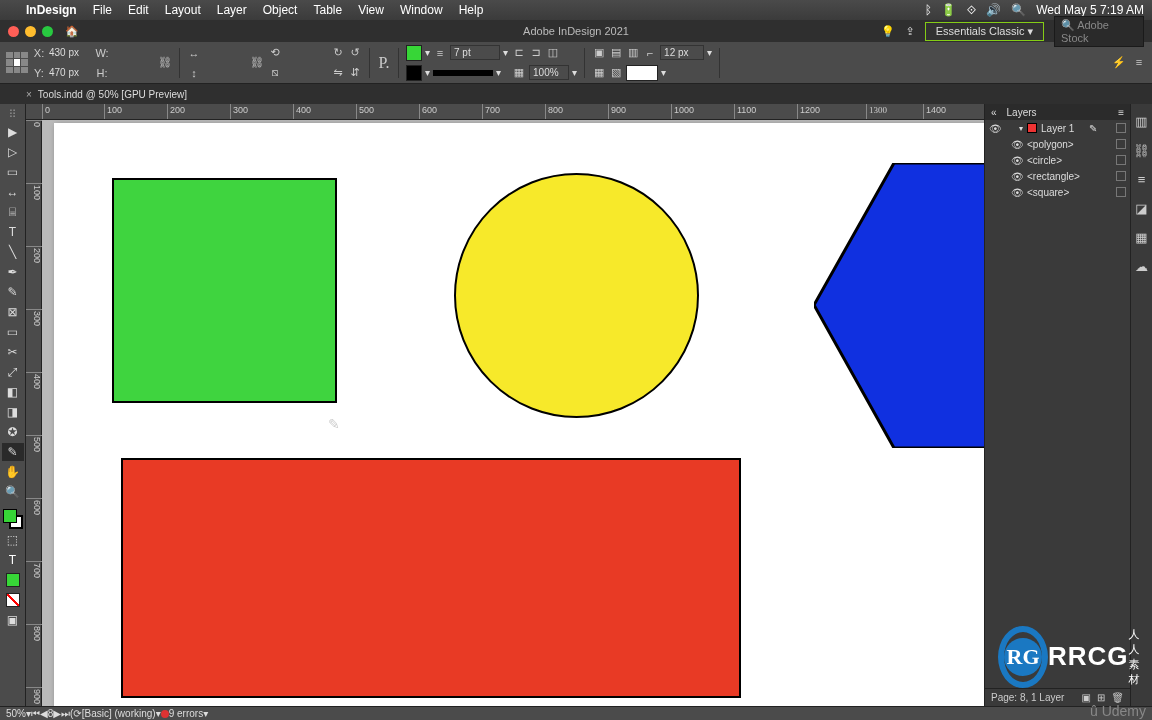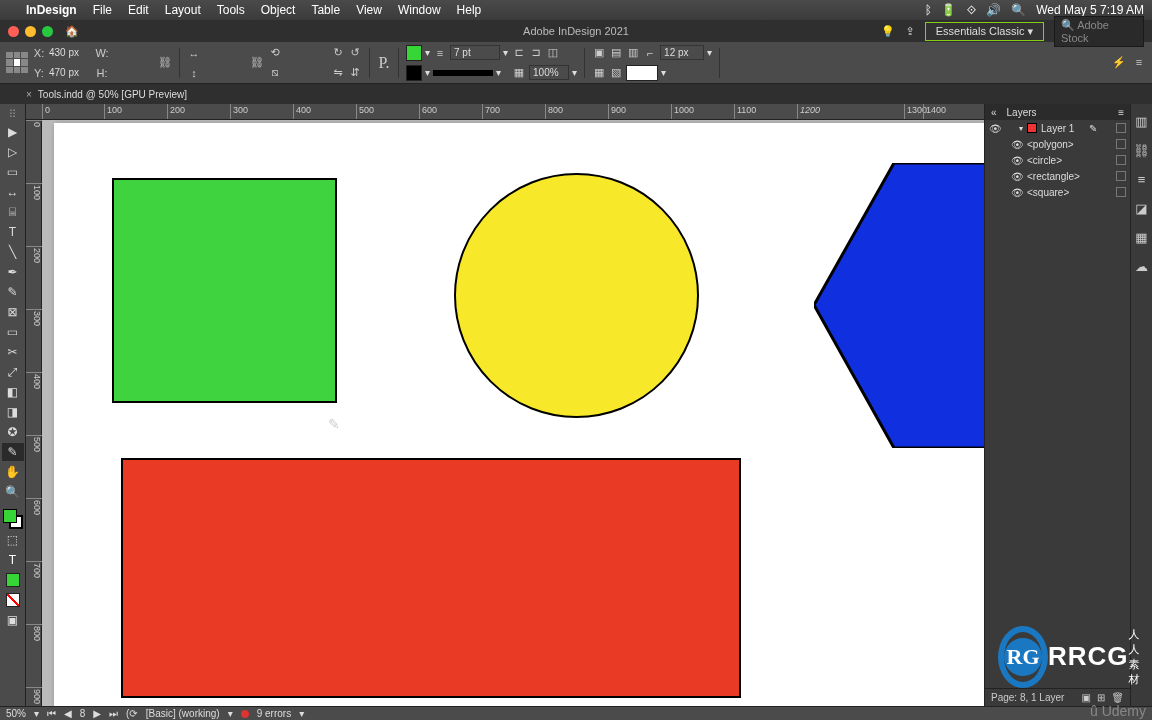--- a/index.html
+++ b/index.html
@@ -73,41 +73,41 @@
   .layer-row{ height:16px; display:flex; align-items:center; font-size:10px; color:#ddd; padding:0 4px; gap:4px;}
   .layer-row .eye{ width:12px; text-align:center;}
   .layer-row .lock{ width:10px;}
   .layer-row .tri{ font-size:8px;}
   .layer-row .sw{ width:10px; height:10px; background:#e33; border:1px solid #000;}
   .layer-row.sub{ padding-left:26px;}
   .layer-row .sel{ margin-left:auto; width:10px; height:10px; border:1px solid #777;}
   .layers-panel .ftr{ margin-top:auto; height:18px; border-top:1px solid #222; display:flex; align-items:center; padding:0 6px; font-size:10px; gap:6px;}
 
   
-  .status-bar { position:absolute; bottom:0; left:0; right:0; height:14px; background:#4b4b4b; display:flex; align-items:center; font-size:10px; color:#ddd; padding:0 6px; gap:8px; border-top:1px solid #222;}
+  .status-bar { position:absolute; bottom:0; left:0; right:0; height:14px; background:#4b4b4b; display:flex; align-items:center; font-size:10px; color:#ddd; padding:0 6px; border-top:1px solid #222;}
   .status-bar .err-dot{ width:8px; height:8px; background:#d33; border-radius:50%;}
 
   
   .wm-logo{ position:absolute; bottom:18px; right:4px; width:150px; height:90px; display:flex; align-items:center; pointer-events:none;}
   .wm-logo .ring{ width:62px; height:62px; border:6px solid #1a78c2; border-radius:50%; display:flex; align-items:center; justify-content:center;}
   .wm-logo .inner{ font-size:22px; font-weight:bold; color:#fff; background:#1a78c2; width:38px; height:38px; border-radius:50%; display:flex; align-items:center; justify-content:center; font-family:serif;}
   .wm-logo .txt{ color:#fff; font-size:26px; font-weight:bold; letter-spacing:1px; margin-top:-2px;}
   .wm-logo .sub{ color:#fff; font-size:11px;}
   .udemy{ position:absolute; bottom:1px; right:6px; font-size:14px; color:#888;text-align:right;}
 </style>
 </head>
 <body>
 
 <div class="mac-menu">
   <span class="apple"></span>
   <span class="m-item" style="font-weight:bold">InDesign</span>
   <span class="m-item">File</span>
   <span class="m-item">Edit</span>
   <span class="m-item">Layout</span>
-  <span class="m-item">Tools</span>
+  <span class="m-item">Layer</span>
   <span class="m-item">Object</span>
   <span class="m-item">Table</span>
   <span class="m-item">View</span>
   <span class="m-item">Window</span>
   <span class="m-item">Help</span>
   <div class="right">
     <span>ᛒ</span>
     <span>🔋</span>
     <span>⟐</span>
     <span>🔊</span>
@@ -306,22 +306,22 @@
         <span class="tick" style="left: 141px;">200</span>
         <span class="tick" style="left: 204px;">300</span>
         <span class="tick" style="left: 267px;">400</span>
         <span class="tick" style="left: 330px;">500</span>
         <span class="tick" style="left: 393px;">600</span>
         <span class="tick" style="left: 456px;">700</span>
         <span class="tick" style="left: 519px;">800</span>
         <span class="tick" style="left: 582px;">900</span>
         <span class="tick" style="left: 645px;">1000</span>
         <span class="tick" style="left: 708px;">1100</span>
-        <span class="tick" style="left: 771px; font-style: italic;">1200</span>
-        <span class="tick" style="left: 878px;">1300</span>
+        <span class="tick" style="left: 771px;">1200</span>
+        <span class="tick" style="left: 840px; font-family: Liberation Serif, serif;">1300</span>
         <span class="tick" style="left: 897px;">1400</span>
       </div>
     <div class="body">
       <div class="ruler-v" id="ruler-v">
           <span class="tick" style="top: 0px;">0</span>
           <span class="tick" style="top: 63px;">100</span>
           <span class="tick" style="top: 126px;">200</span>
           <span class="tick" style="top: 189px;">300</span>
           <span class="tick" style="top: 252px;">400</span>
           <span class="tick" style="top: 315px;">500</span>

